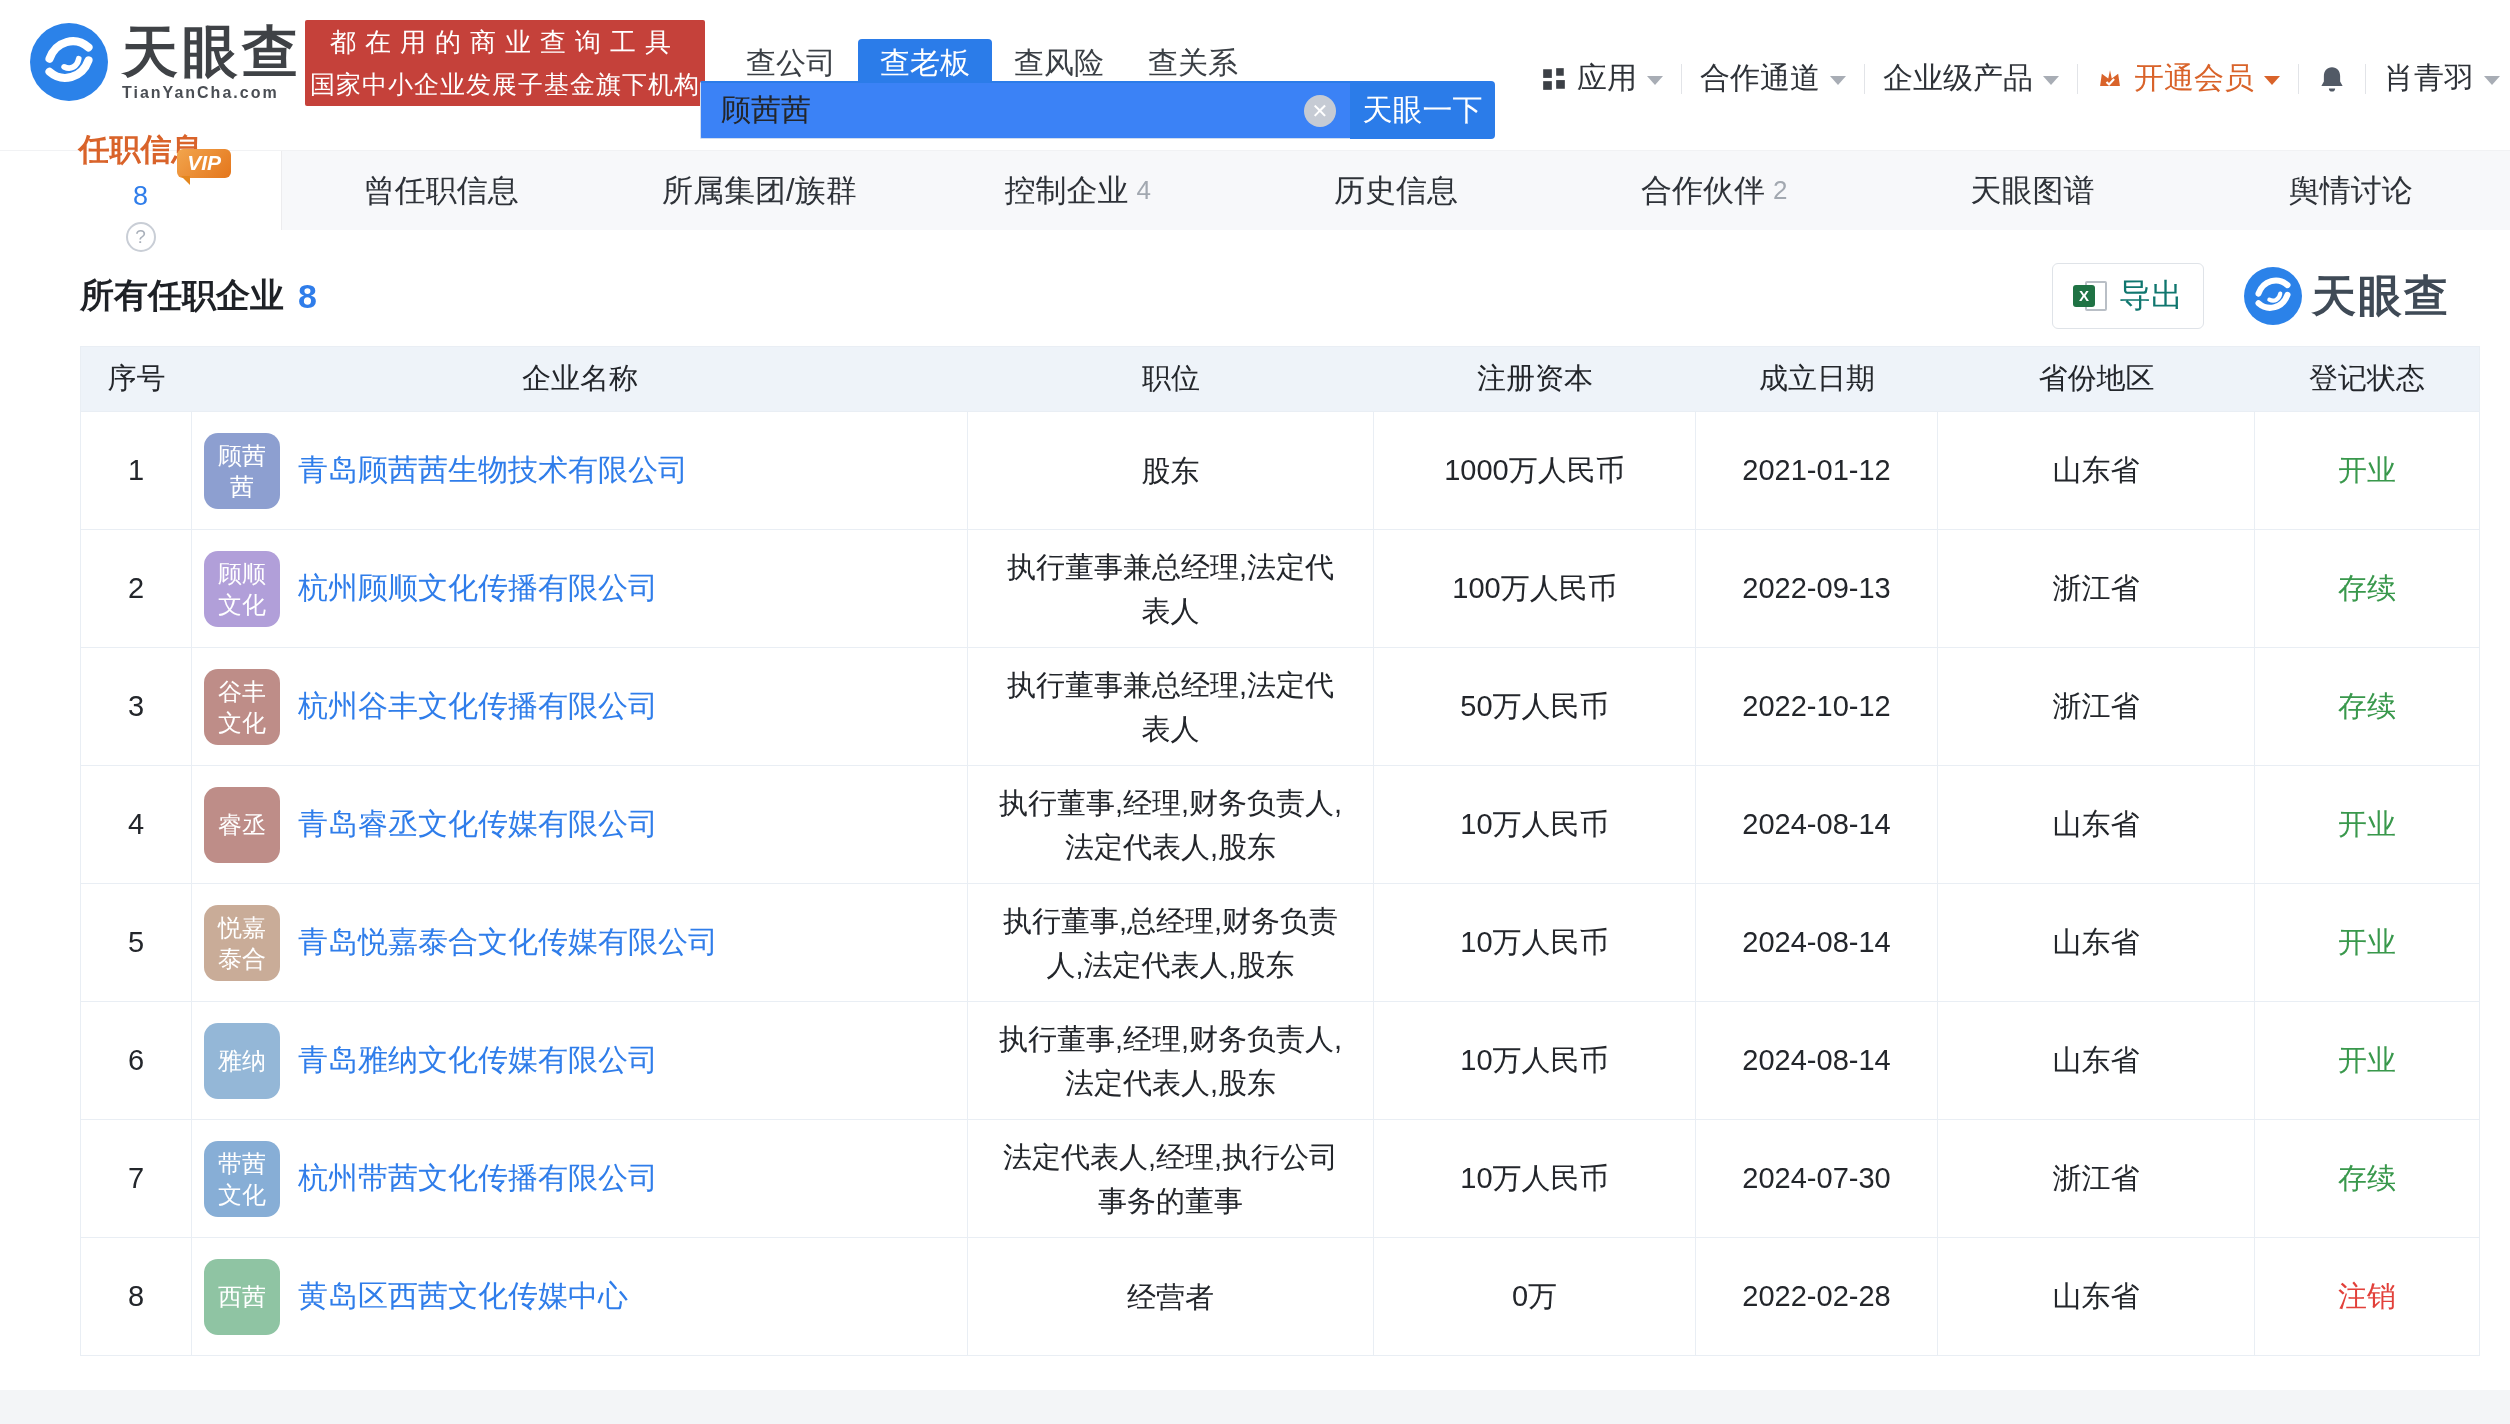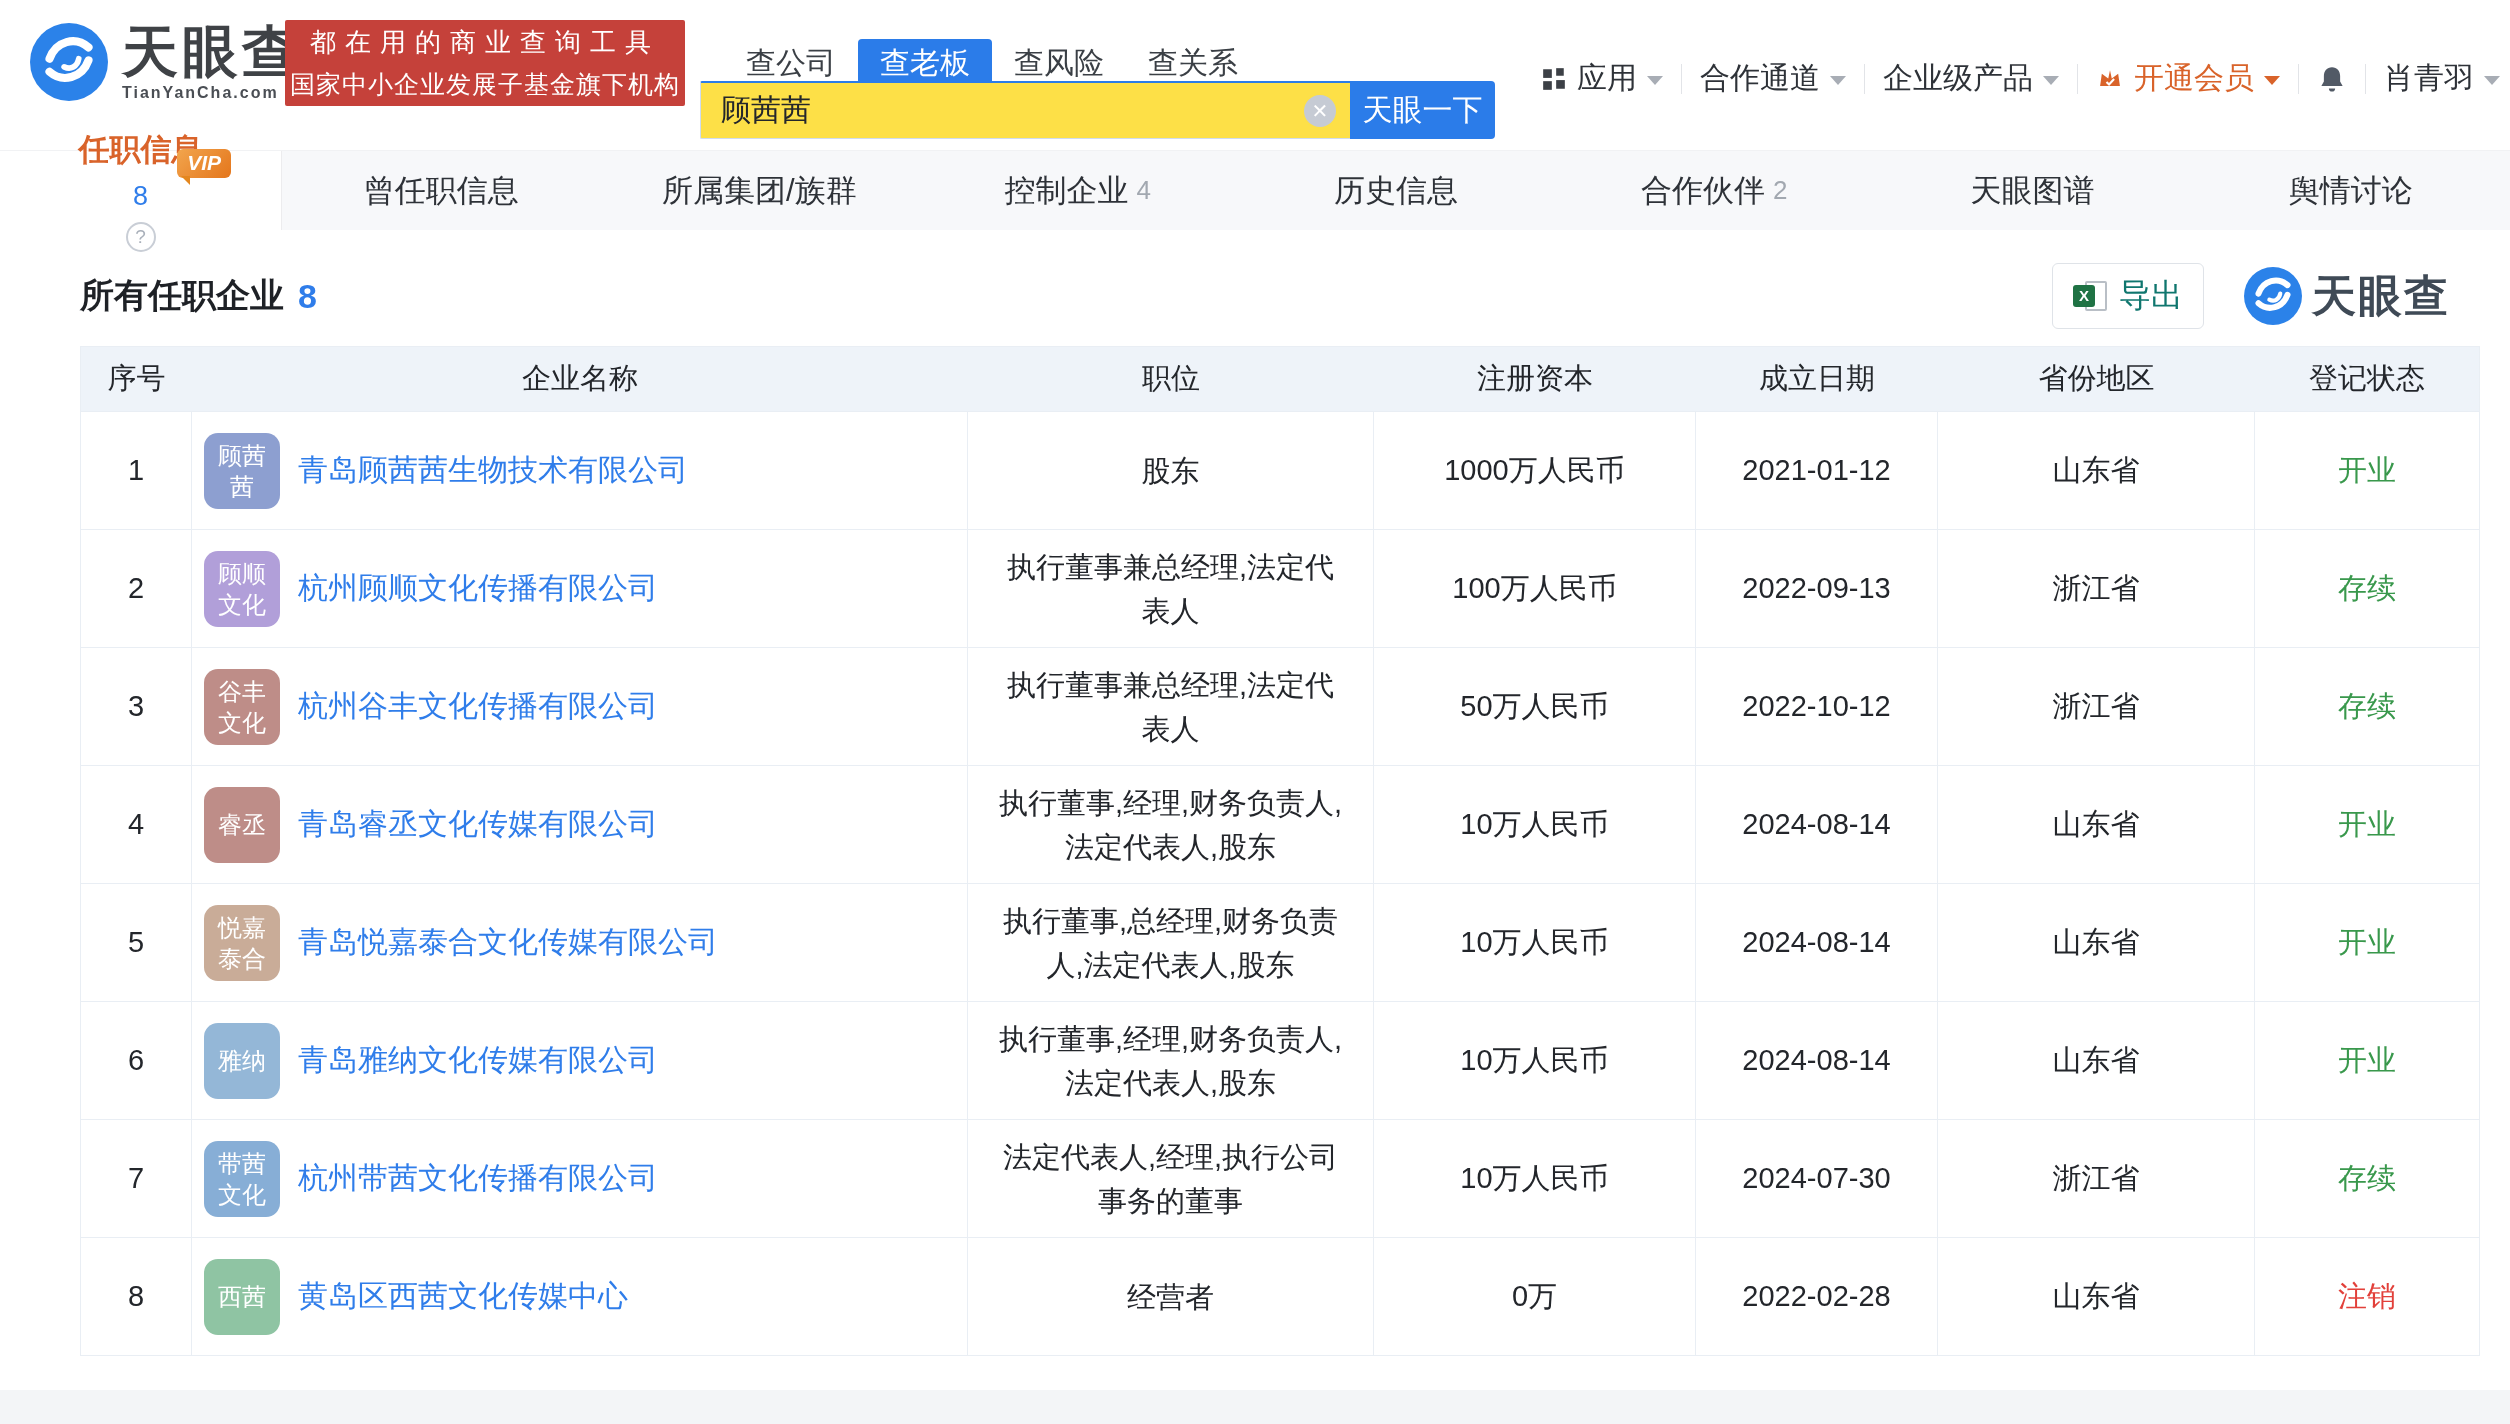--- a/index.html
+++ b/index.html
@@ -15,39 +15,39 @@
   
   .topbar { position: relative; height: 150px; background: #fff; }
 
   .logo { position: absolute; left: 30px; top: 22px; display: flex; align-items: center; gap: 14px; cursor: pointer; }
   .logo-mark { width: 78px; height: 78px; }
   .logo-texts { display: flex; flex-direction: column; }
   .logo-brand { font-size: 56px; font-weight: 700; color: #3f4246; letter-spacing: 4px; line-height: 60px; }
   .logo-domain { font-size: 16px; font-weight: 700; color: #4a4e54; letter-spacing: 2px; margin-top: 2px; }
 
   .banner {
-    position: absolute; left: 285px; top: 20px; width: 400px; height: 86px;
+    position: absolute; left: 305px; top: 20px; width: 400px; height: 86px;
     background: #c5413a; color: #fff;
     display: flex; flex-direction: column; justify-content: center; align-items: center;
     gap: 8px; border-radius: 2px;
   }
   .banner-line1 { font-size: 26px; letter-spacing: 9px; white-space: nowrap; }
   .banner-line2 { font-size: 25px; letter-spacing: 1px; white-space: nowrap; }
 
   .search-module { position: absolute; left: 700px; top: 10px; width: 795px; }
   .search-tabs { display: flex; align-items: flex-start; padding-left: 24px; height: 42px; margin-top: 29px; }
   .search-tab {
     font-size: 30px; color: #3a3f45; padding: 4px 22px 8px 22px; cursor: pointer; white-space: nowrap;
   }
   .search-tab.active {
     background: #2b7ce9; color: #fff; border-radius: 4px 4px 0 0;
   }
   .search-bar { display: flex; height: 58px; }
   .search-input-wrap {
-    flex: 1; position: relative; background: #fde047;
+    flex: 1; position: relative; background: #3b82f6;
     border: 1px solid #cfdcf0; border-top: 2px solid #2b7ce9; border-right: none;
     border-radius: 2px 0 0 2px;
     display: flex; align-items: center;
   }
   .search-input {
     width: 100%; height: 100%; border: none; outline: none;
     font-family: inherit; font-size: 30px; color: #23262b; padding: 0 60px 0 20px; background: transparent;
   }
   .clear-btn {
     position: absolute; right: 14px; top: 50%; transform: translateY(-50%);

